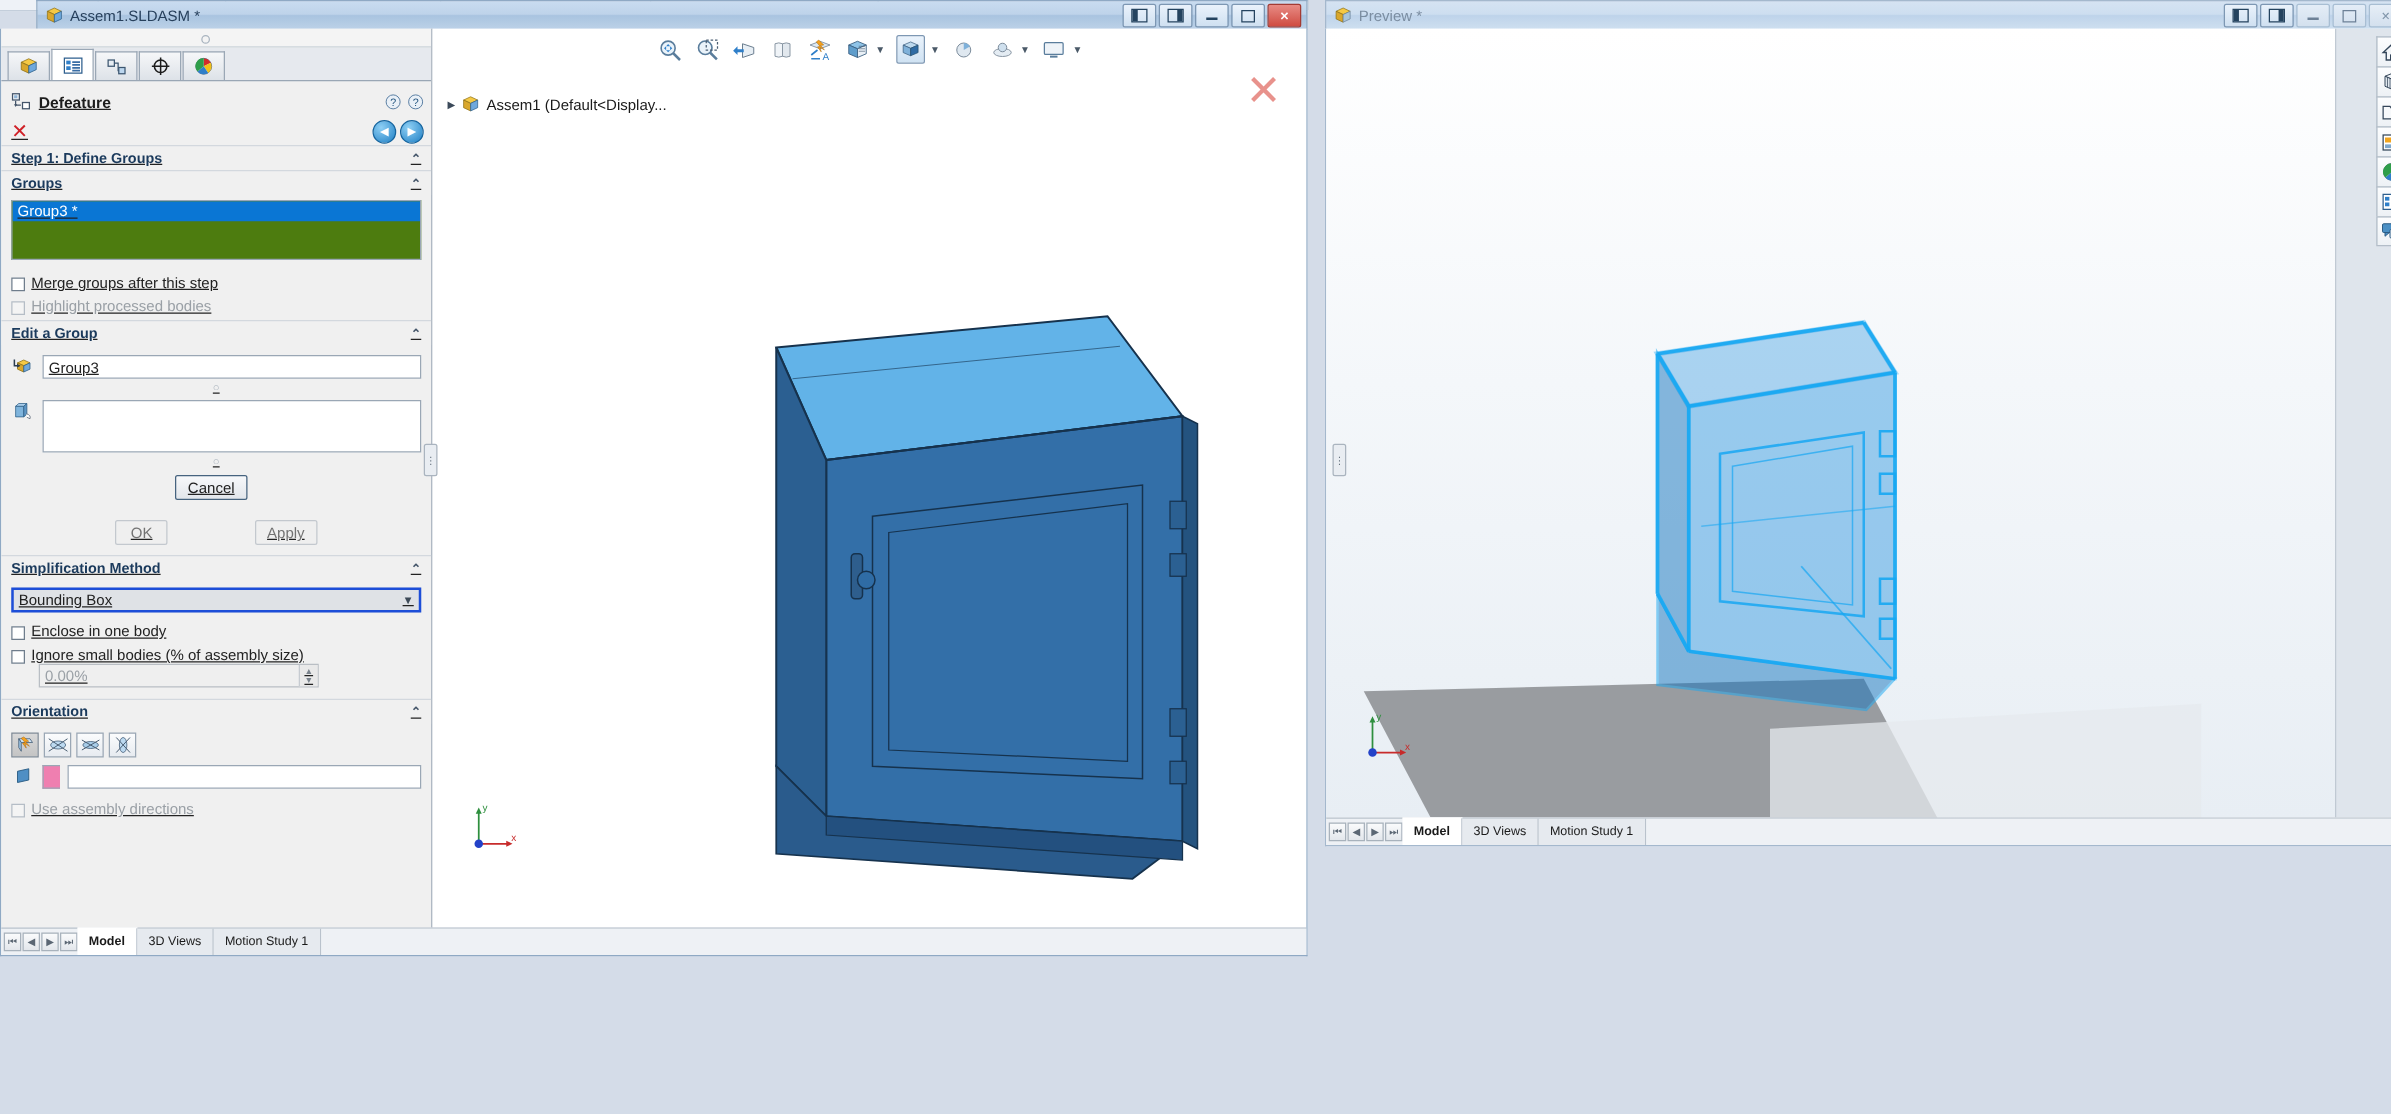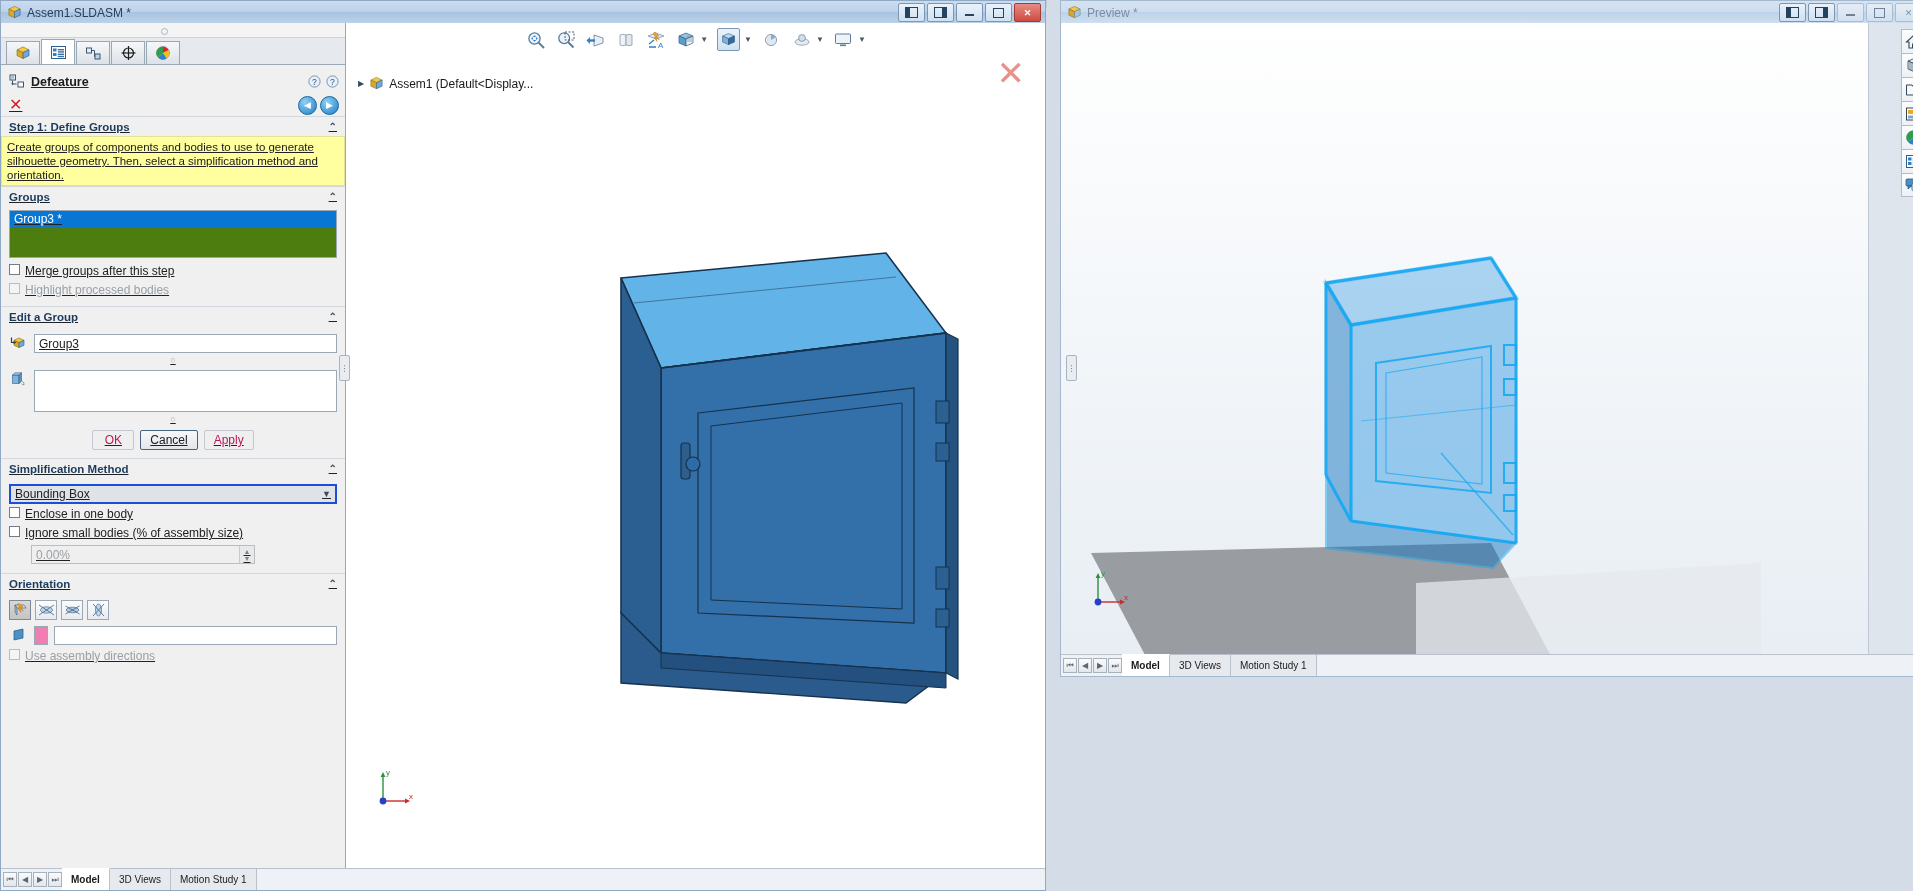--- a/index.html
+++ b/index.html
@@ -32,21 +32,21 @@
   .tb-btn.close{background:linear-gradient(to bottom,#e88b84,#cf4b41);border-color:#a33b33;color:#fff;font-weight:bold;}
   .tb-btn.close.ghost{background:linear-gradient(to bottom,#e6eef7,#d3e0ee);border-color:#a8bed3;color:#8196aa;font-weight:normal;}
   .glyph-sq{width:9px;height:8px;border:1px solid currentColor;}
   .glyph-min{width:9px;height:0;border-bottom:2px solid currentColor;margin-top:5px;}
   .glyph-dock{width:11px;height:9px;border:1px solid currentColor;display:flex;}
   .glyph-dock i{display:block;width:3px;border-right:1px solid currentColor;background:currentColor;}
   .glyph-dock.r{justify-content:flex-end;}
   .glyph-dock.r i{border-right:none;border-left:1px solid currentColor;}
 
   
-  #main-window{left:0;top:0;width:1046px;height:891px;}
+  #main-window{left:0;top:0;width:1046px;height:765px;padding-left:29px;}
   .mw-body{
     position:absolute;left:0;top:23px;right:0;bottom:0;
     border:1px solid #8fa9c4;border-top:none;background:#eff3f7;box-sizing:border-box;
   }
   
   #top-strip{position:absolute;left:0;top:0;width:1046px;height:8px;background:#eef2f7;border-bottom:1px solid #c3cedb;}
   #top-strip .seg{position:absolute;top:0;height:8px;border-right:1px solid #c3cedb;}
 
   
   #pm{
@@ -91,21 +91,21 @@
   }
   .pm-pad{padding:4px 8px;}
 
   .listbox{
     border:1px solid #9aa7b5;background:#4d7c0f;height:48px;box-sizing:border-box;
     font-size:12px;overflow:hidden;
   }
   .listbox .row{padding:1px 4px;}
   .listbox .row.sel{background:#0a76d4;color:#fff;}
 
-  .chk-row{display:flex;align-items:flex-start;gap:5px;height:19px;font-size:12px;}
+  .chk-row{display:flex;align-items:flex-end;gap:5px;height:19px;font-size:12px;}
   .chk{width:11px;height:11px;border:1px solid #6f7d8c;background:#fff;box-sizing:border-box;flex:none;}
   .chk.off{border-color:#b5bdc6;background:#f4f4f4;}
   .chk-row.disabled{color:#9aa0a6;}
 
   .field-row{display:flex;align-items:flex-start;gap:6px;margin:4px 0;}
   .field-ico{width:19px;height:19px;flex:none;display:flex;align-items:center;justify-content:center;}
   .txtbox{
     flex:1;border:1px solid #9aa7b5;background:#fff;height:19px;
     font-size:12px;padding:1px 4px;box-sizing:border-box;line-height:16px;
   }
@@ -125,21 +125,21 @@
     flex:1;border:1px solid #9aa7b5;background:#fff;height:42px;box-sizing:border-box;
   }
   .grip{text-align:center;line-height:7px;height:9px;color:#a7b1bb;font-size:9px;}
   .btn-row{display:flex;justify-content:center;gap:6px;margin:5px 0 4px;}
   .btn{
     min-width:42px;height:20px;padding:0 9px;box-sizing:border-box;
     border:1px solid #9aa7b5;border-radius:2px;font-size:12px;
     background:linear-gradient(to bottom,#f7f8fa,#e2e6eb);
     display:flex;align-items:center;justify-content:center;color:#202020;
   }
-  .btn.disabled{color:#be185d;background:#efefef;border-color:#c3c8ce;}
+  .btn.disabled{color:#737373;background:#efefef;border-color:#c3c8ce;margin-top:36px;}
   .btn.default{border-color:#46637f;}
 
   .combo{
     border:2px solid #1d4ed8;height:20px;background:#dfe2e6;box-sizing:border-box;
     display:flex;align-items:center;padding:0 4px;font-size:12px;margin:2px 0;
   }
   .combo .arr{margin-left:auto;font-size:9px;color:#3d4a58;}
   .spin{
     display:flex;align-items:center;margin-left:22px;width:224px;
     border:1px solid #b9bec4;background:#efefef;height:19px;box-sizing:border-box;
@@ -363,21 +363,20 @@
           </span>
           <span style="position:absolute;right:6px;">
             <span class="nav-round">▶</span>
           </span>
         </div>
 
         <div class="sec-hdr">
           <span>Step 1: Define Groups</span>
           <span class="chev">⌃</span>
         </div>
-        <div class="tip">Create groups of components and bodies to use to generate silhouette geometry. Then, select a simplification method and orientation.</div>
 
         <div class="sec-hdr">
           <span>Groups</span>
           <span class="chev">⌃</span>
         </div>
         <div class="pm-pad">
           <div class="listbox">
             <div class="row sel">Group3 *</div>
           </div>
           <div class="chk-row" style="margin-top:6px;">

